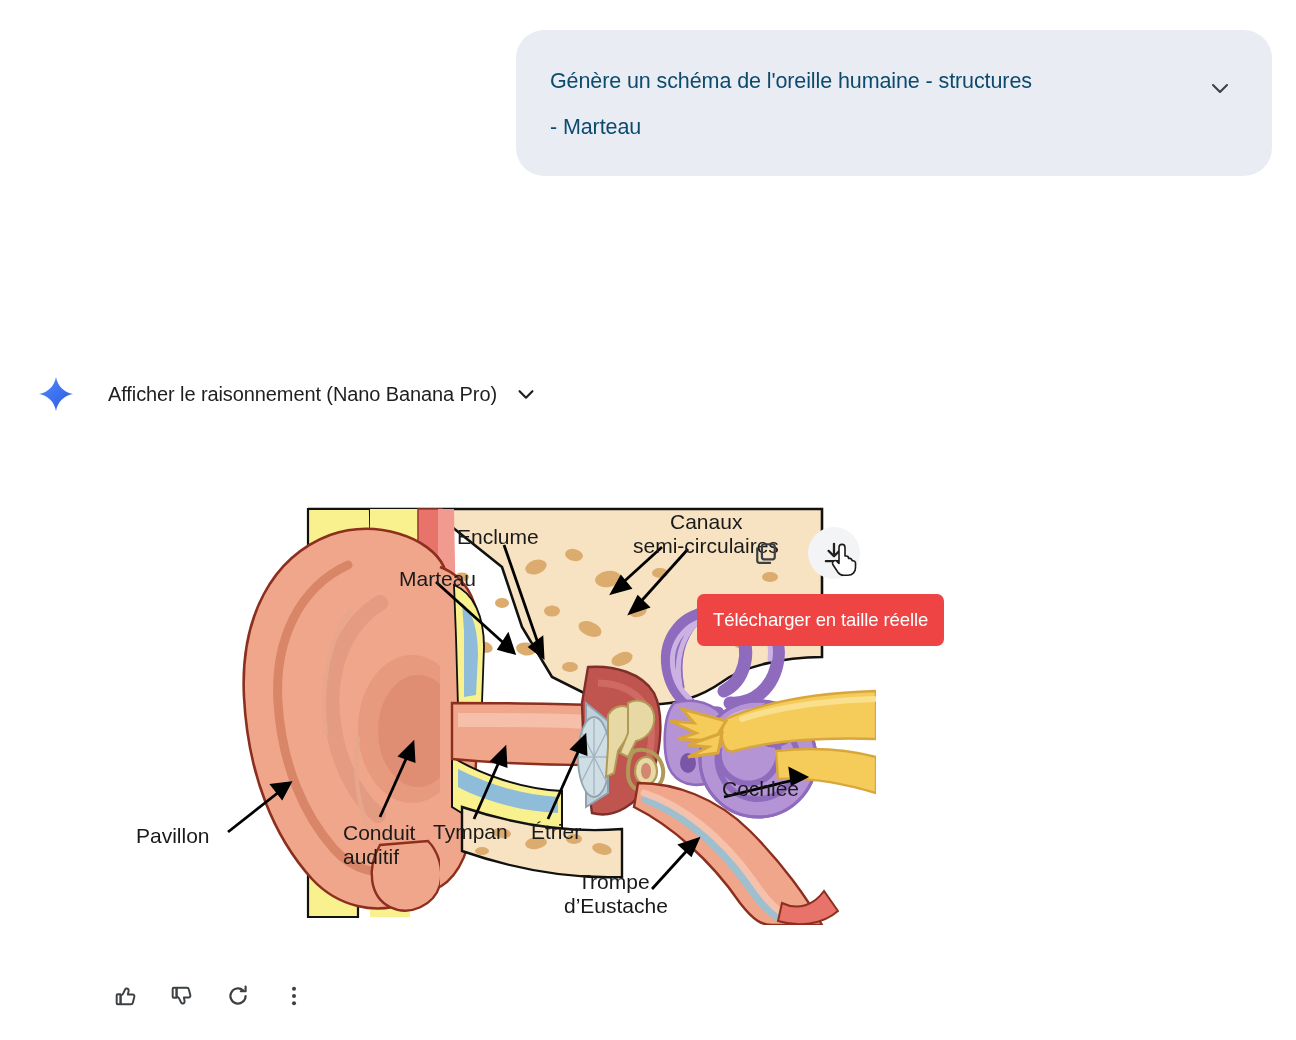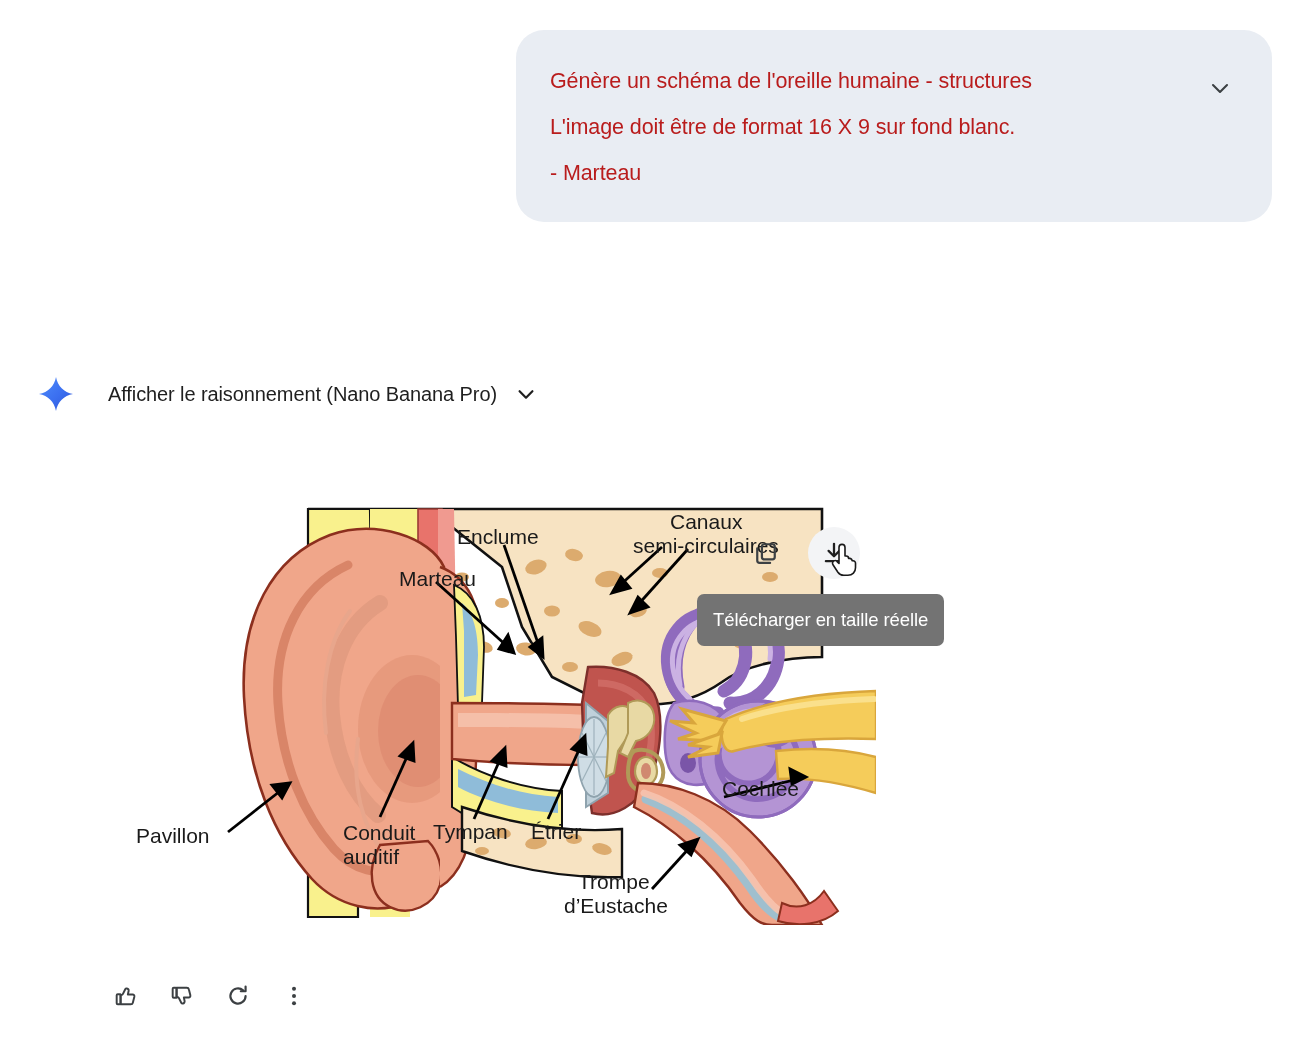--- a/index.html
+++ b/index.html
@@ -32,21 +32,21 @@
     align-items: flex-start;
     gap: 10px;
   }
   .prompt-lines {
     flex: 1 1 auto;
     min-width: 0;
   }
   .prompt-line {
     font-size: 21.5px;
     line-height: 46px;
-    color: #b91c1c;
+    color: #0c4a6e;
     white-space: pre;
     letter-spacing: -0.1px;
   }
   .prompt-expand {
     flex: 0 0 auto;
     width: 36px;
     height: 36px;
     margin-top: 12px;
     display: flex;
     align-items: center;
@@ -122,21 +122,21 @@
   }
   .tool-btn.hovered { background: #f3f4f6; }
 
   
   .tooltip {
     position: absolute;
     left: 697px;
     top: 594px;
     height: 52px;
     padding: 16px 16px;
-    background: #737373;
+    background: #ef4444;
     border-radius: 7px;
     display: flex;
     align-items: center;
     color: #ffffff;
     font-size: 18.5px;
     letter-spacing: -0.1px;
     white-space: nowrap;
   }
 
   
@@ -170,21 +170,20 @@
   }
 </style>
 </head>
 <body>
 
 <div id="page">
 
   <div class="prompt-bubble">
     <div class="prompt-lines">
       <div class="prompt-line">Génère un schéma de l'oreille humaine - structures</div>
-      <div class="prompt-line">L'image doit être de format 16 X 9 sur fond blanc.</div>
       <div class="prompt-line">- Marteau</div>
     </div>
     <div class="prompt-expand">
       <svg width="24" height="24" viewBox="0 0 24 24" fill="none">
         <path d="M5 9l7 7 7-7" stroke="#3c4043" stroke-width="2.1" stroke-linecap="round" stroke-linejoin="round"></path>
       </svg>
     </div>
   </div>
 
   <div class="model-row">

